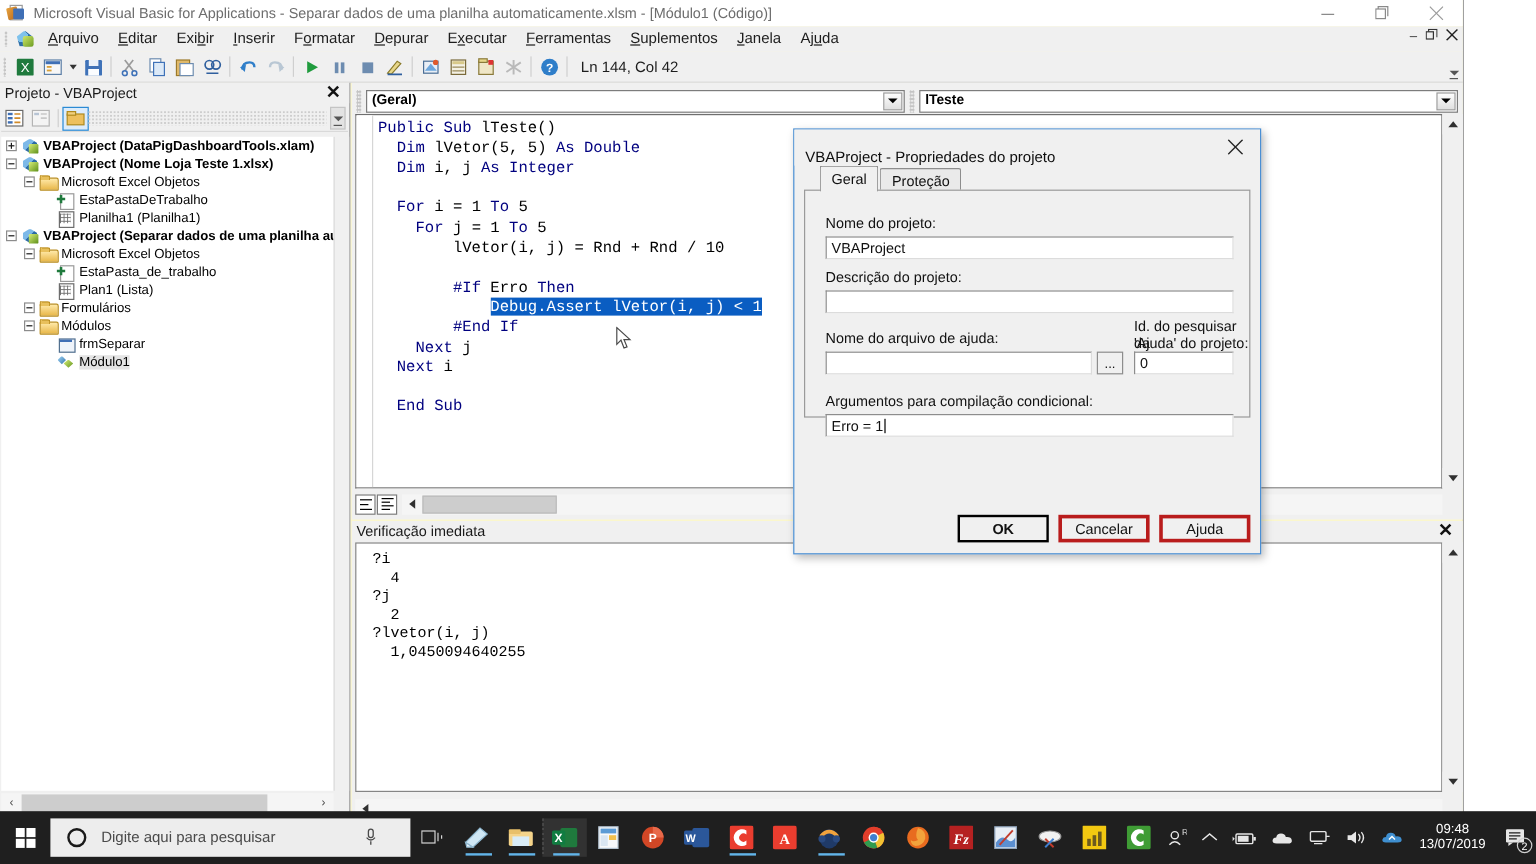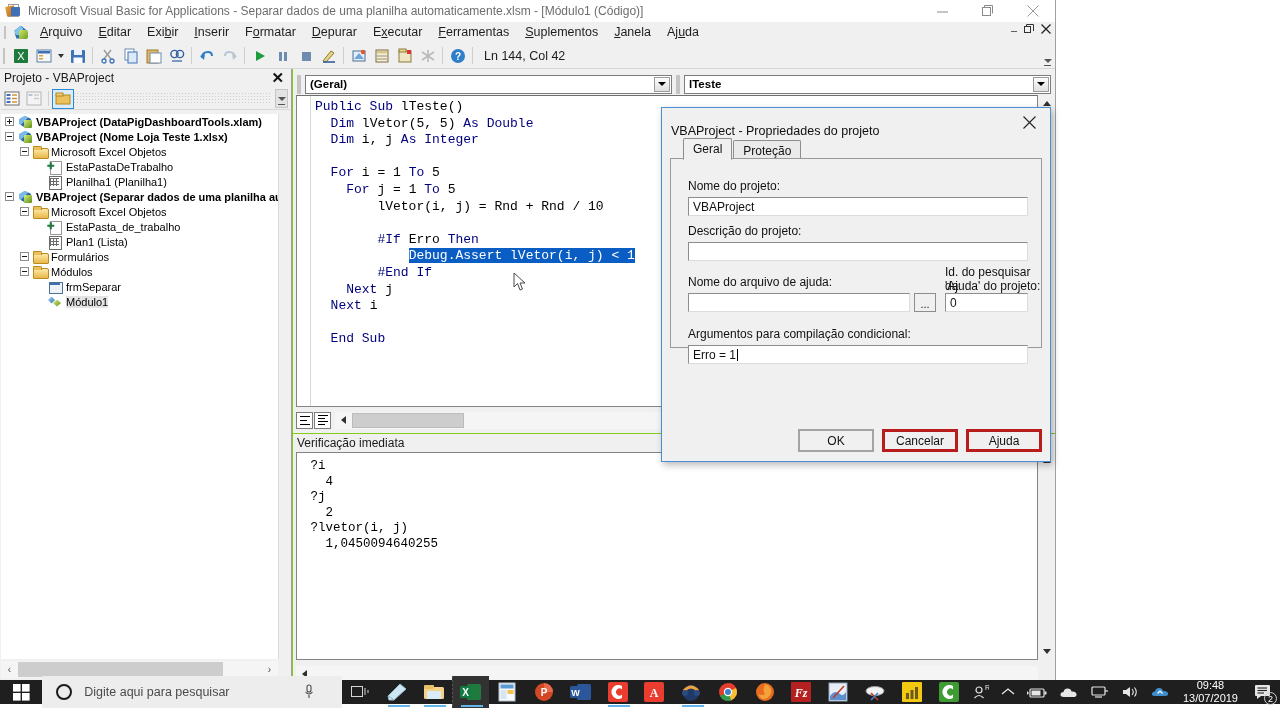--- a/index.html
+++ b/index.html
@@ -9,22 +9,22 @@
     font-family: "Liberation Sans", sans-serif;
     font-size: 12px;
     background: #ffffff;
     overflow: hidden;
     position: relative;
     -webkit-font-smoothing: antialiased;
   }
 
   
   #app {
-    position: absolute; left: 0; top: 0; width: 1056px; height: 688px;
-    background: #84cc16;
+    position: absolute; left: 0; top: 0; width: 1220px; height: 688px;
+    background: #fef9c3;
     border: 1px solid #a0a0a0;
     border-top: none; border-left: none;
   }
 
   
   .titlebar {
     height: 22px; background: #ffffff;
     display: flex; align-items: center;
     padding-left: 6px;
     position: relative;
@@ -309,25 +309,25 @@
   .dlg-input .caret { display:inline-block; width:1px; height:12px; background:#000; margin-left:1px;}
   .dots-btn {
     position:absolute; width: 22px; height: 19px; background:#f0f0f0; border:1px solid #8d8d8d;
     display:flex;align-items:flex-end;justify-content:center; font-size:11px; color:#111; padding-bottom:1px;
   }
   .dlg-buttons { position: absolute; right: 8px; bottom: 9px; display:flex; gap: 8px;}
   .dbtn {
     width: 76px; height: 23px; background: #f0f0f0; border: 3px solid #b91c1c;
     font-size: 12px; color:#111; display:flex;align-items:center;justify-content:center;
   }
-  .dbtn.default { border: 2px solid #a3a3a3; }
+  .dbtn.default { border: 2px solid #000000; font-weight: bold; }
 
   
   .taskbar {
-    position: absolute; left:0; bottom:16px; width:1280px; height:24px;
+    position: absolute; left:0; bottom:0; width:1280px; height:44px;
     background: #1f1f1f; display:flex; align-items:center;
   }
   .start { width: 46px; height:32px; display:flex;align-items:center;justify-content:center;}
   .search {
     width: 326px; height: 32px; background:#ededed; display:flex;align-items:center;
     position: relative;
   }
   .search .o { width:16px;height:16px;border:2px solid #1a1a1a;border-radius:50%; margin-left:14px;}
   .search .stext { margin-left: 12px; font-size:12.5px; color:#4a4a4a;}
   .search .mic { position:absolute; right: 30px; top: 8px; width:8px;height:16px;}

